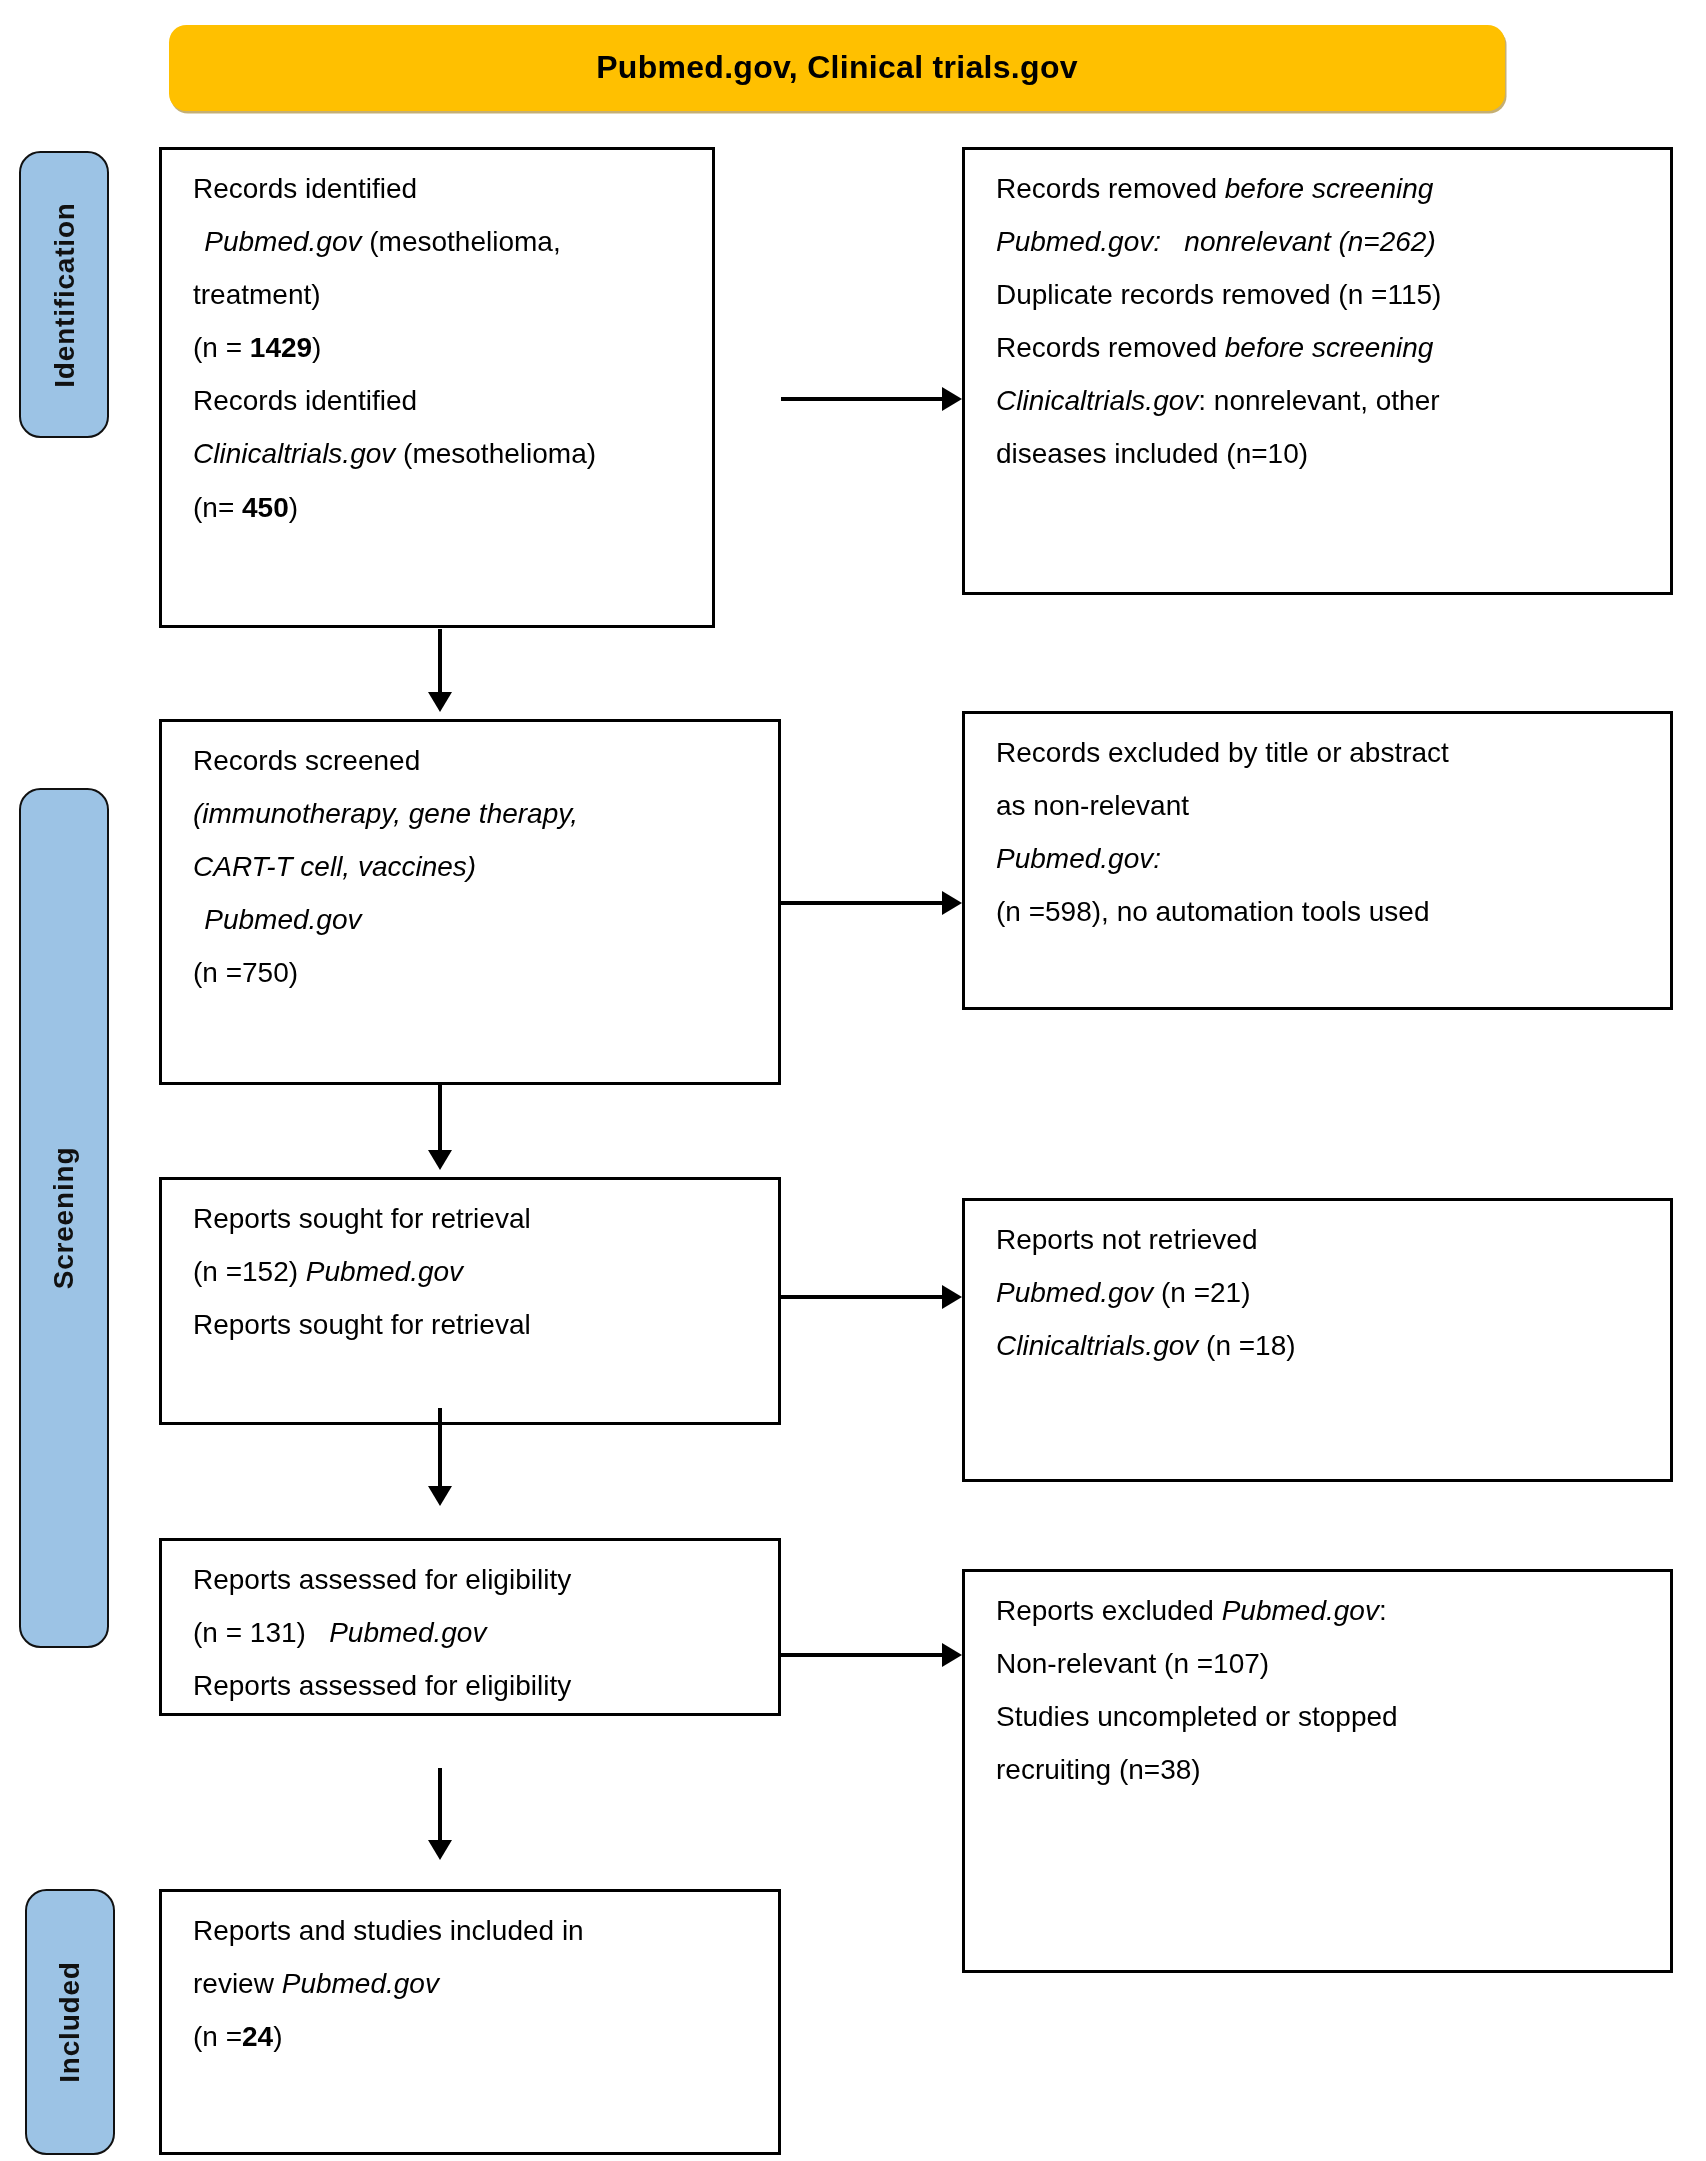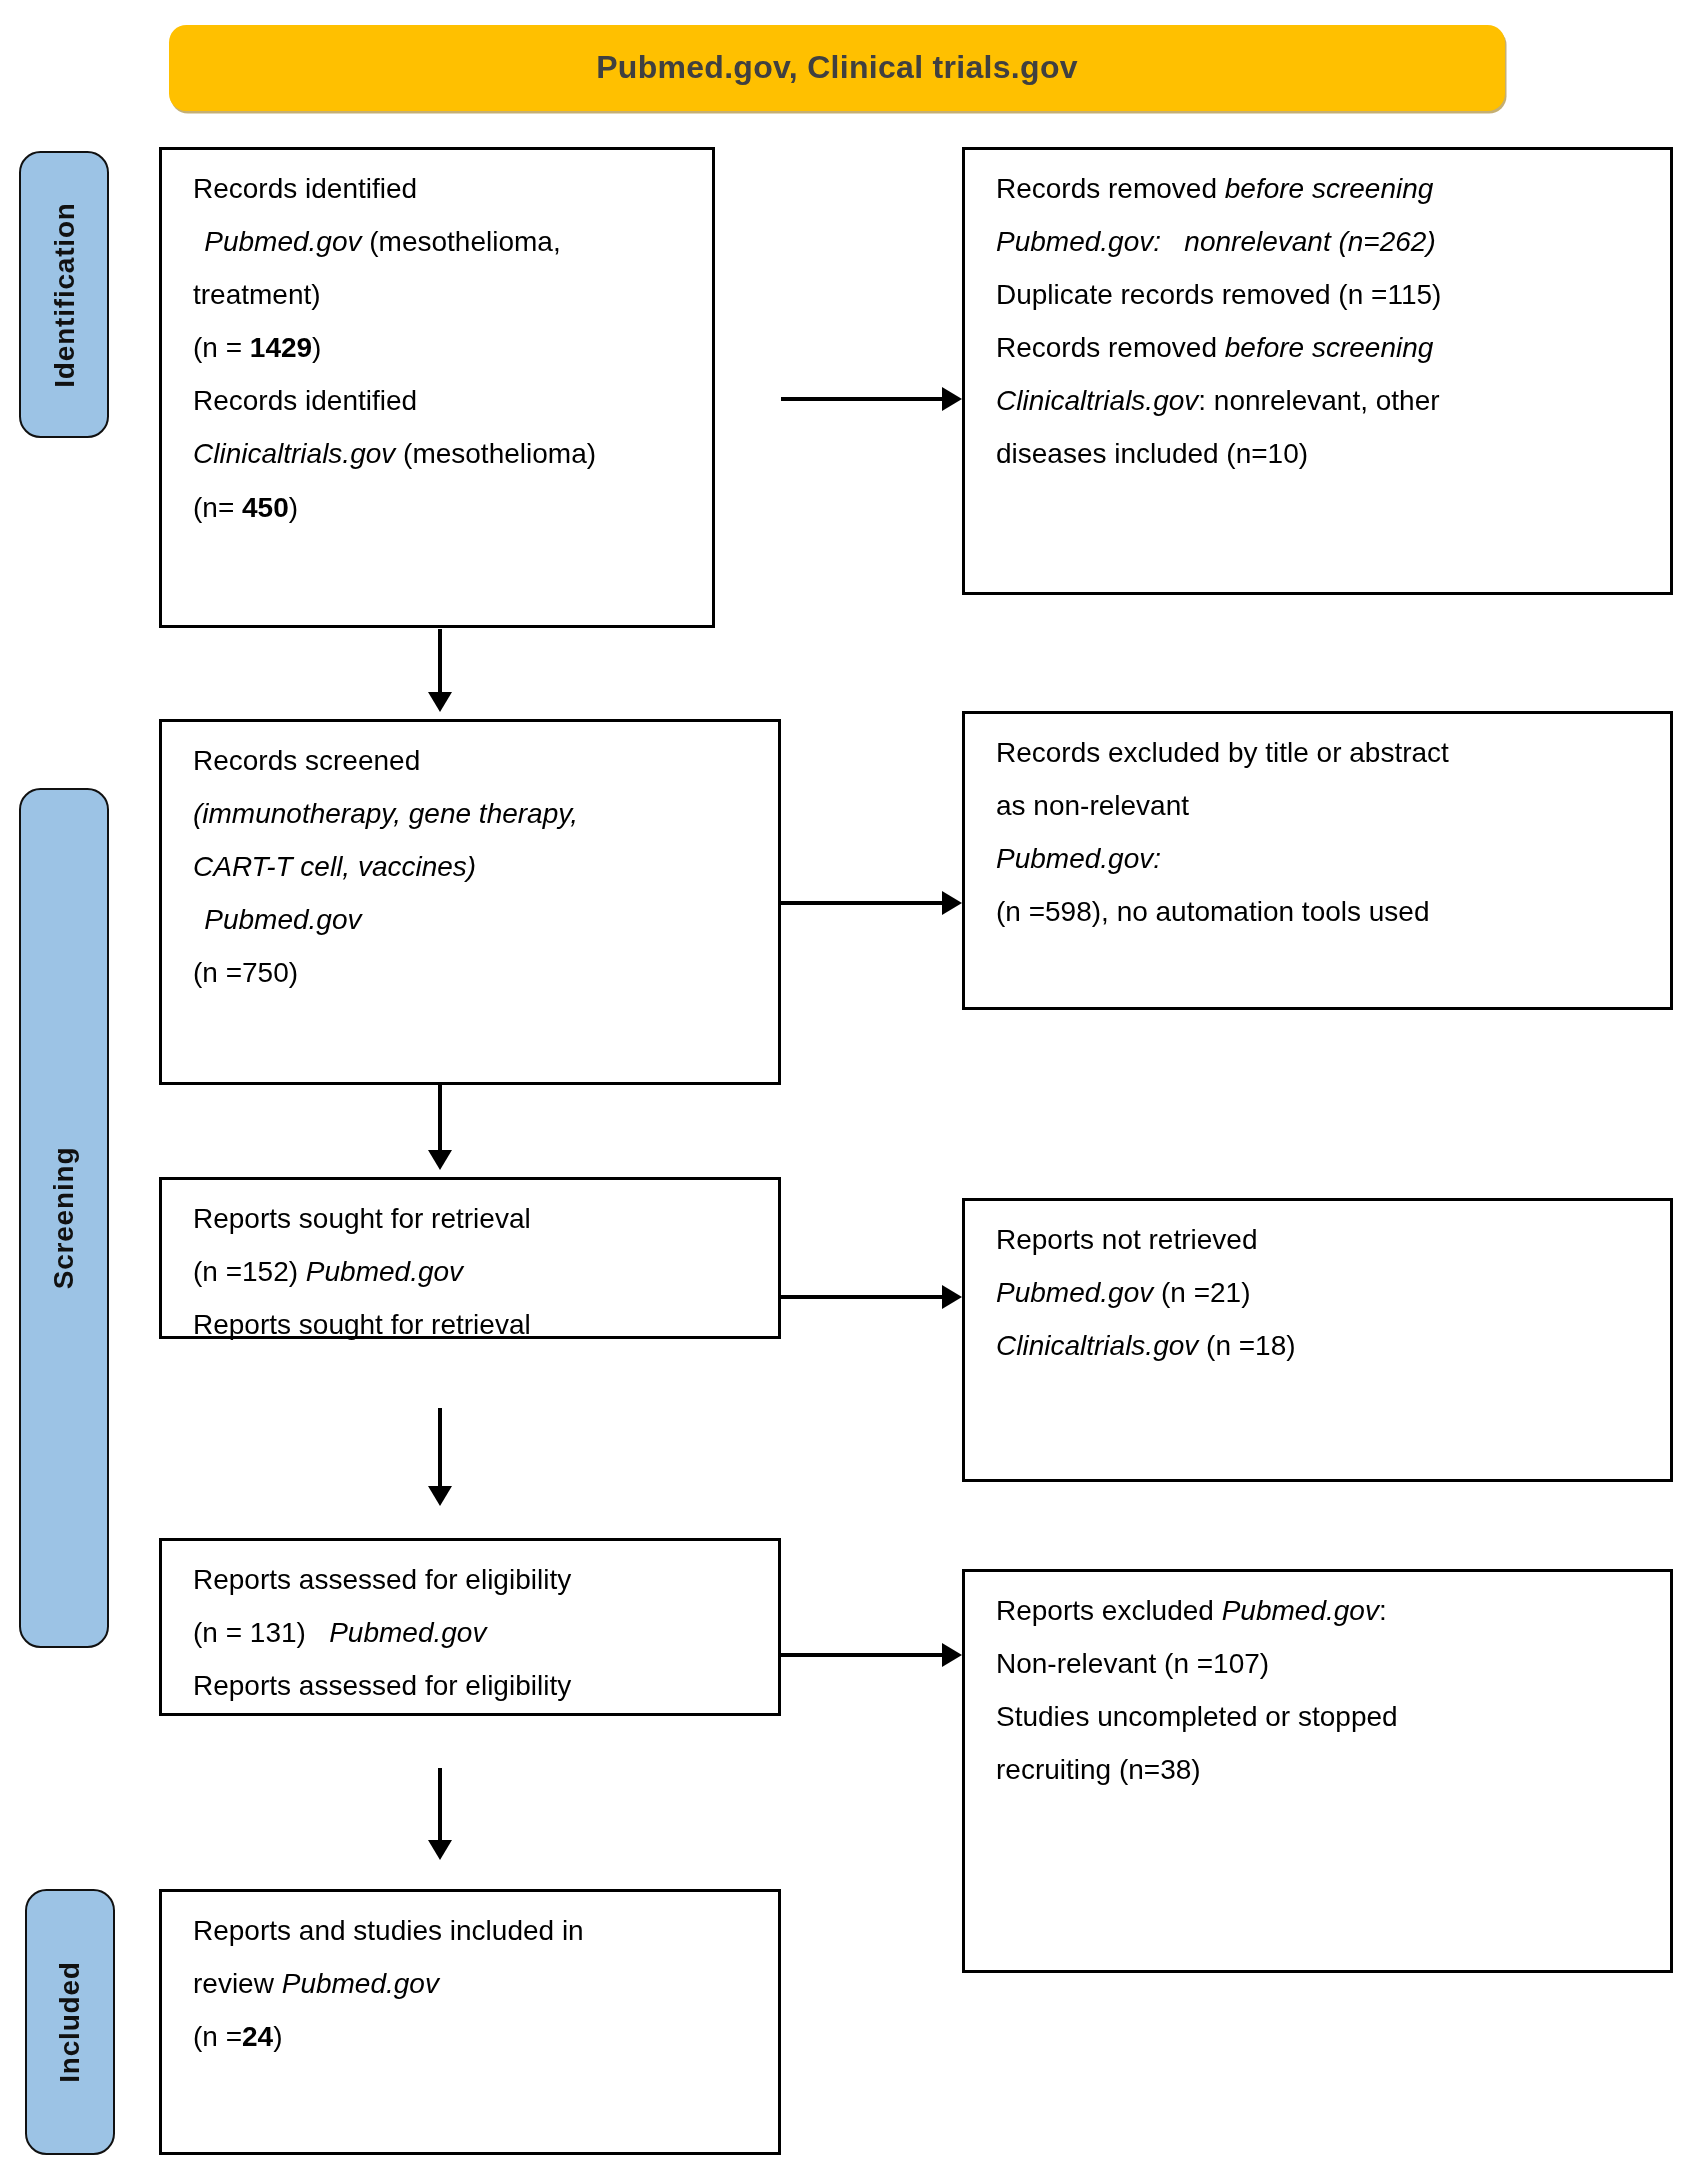--- a/index.html
+++ b/index.html
@@ -32,21 +32,21 @@
     border-radius: 17.4px;
     box-shadow: 1.5px 2.6px 0 rgba(150,110,0,0.55);
     display: flex;
     align-items: center;
     justify-content: center;
   }
   .banner-title {
     font-size: 32px;
     font-weight: bold;
     letter-spacing: 0.3px;
-    color: #404040;
+    color: #000000;
     white-space: nowrap;
   }
 
   
   .stage {
     position: absolute;
     background: #9CC3E5;
     border: 2.6px solid #111111;
     border-radius: 21.5px;
     box-sizing: border-box;
@@ -82,21 +82,21 @@
     white-space: pre-wrap;
   }
   .box p:last-child { margin-bottom: 0; }
   .box .ind { padding-left: 11.3px; }
   em { font-style: italic; }
   b  { font-weight: bold; }
 
   
   #box-identified        { left: 159px;  top: 147px;  width: 556px; height: 481px; }
   #box-screened          { left: 159px;  top: 719px; width: 622px; height: 366px; }
-  #box-sought            { left: 159px;  top: 1177px; width: 622px; height: 162px; }
+  #box-sought            { left: 159px;  top: 1177px; width: 622px; height: 248px; }
   #box-assessed          { left: 159px;  top: 1538px; width: 622px; height: 178px; }
   #box-included-final    { left: 159px;  top: 1889px; width: 622px; height: 266px; }
 
   
   #box-removed           { left: 962px; top: 147px;  width: 711px; height: 448px; }
   #box-excluded-title    { left: 962px; top: 711px; width: 711px; height: 299px; }
   #box-not-retrieved     { left: 962px; top: 1198px; width: 711px; height: 284px; }
   #box-excluded-reports  { left: 962px; top: 1569px; width: 711px; height: 404px; }
 
   

